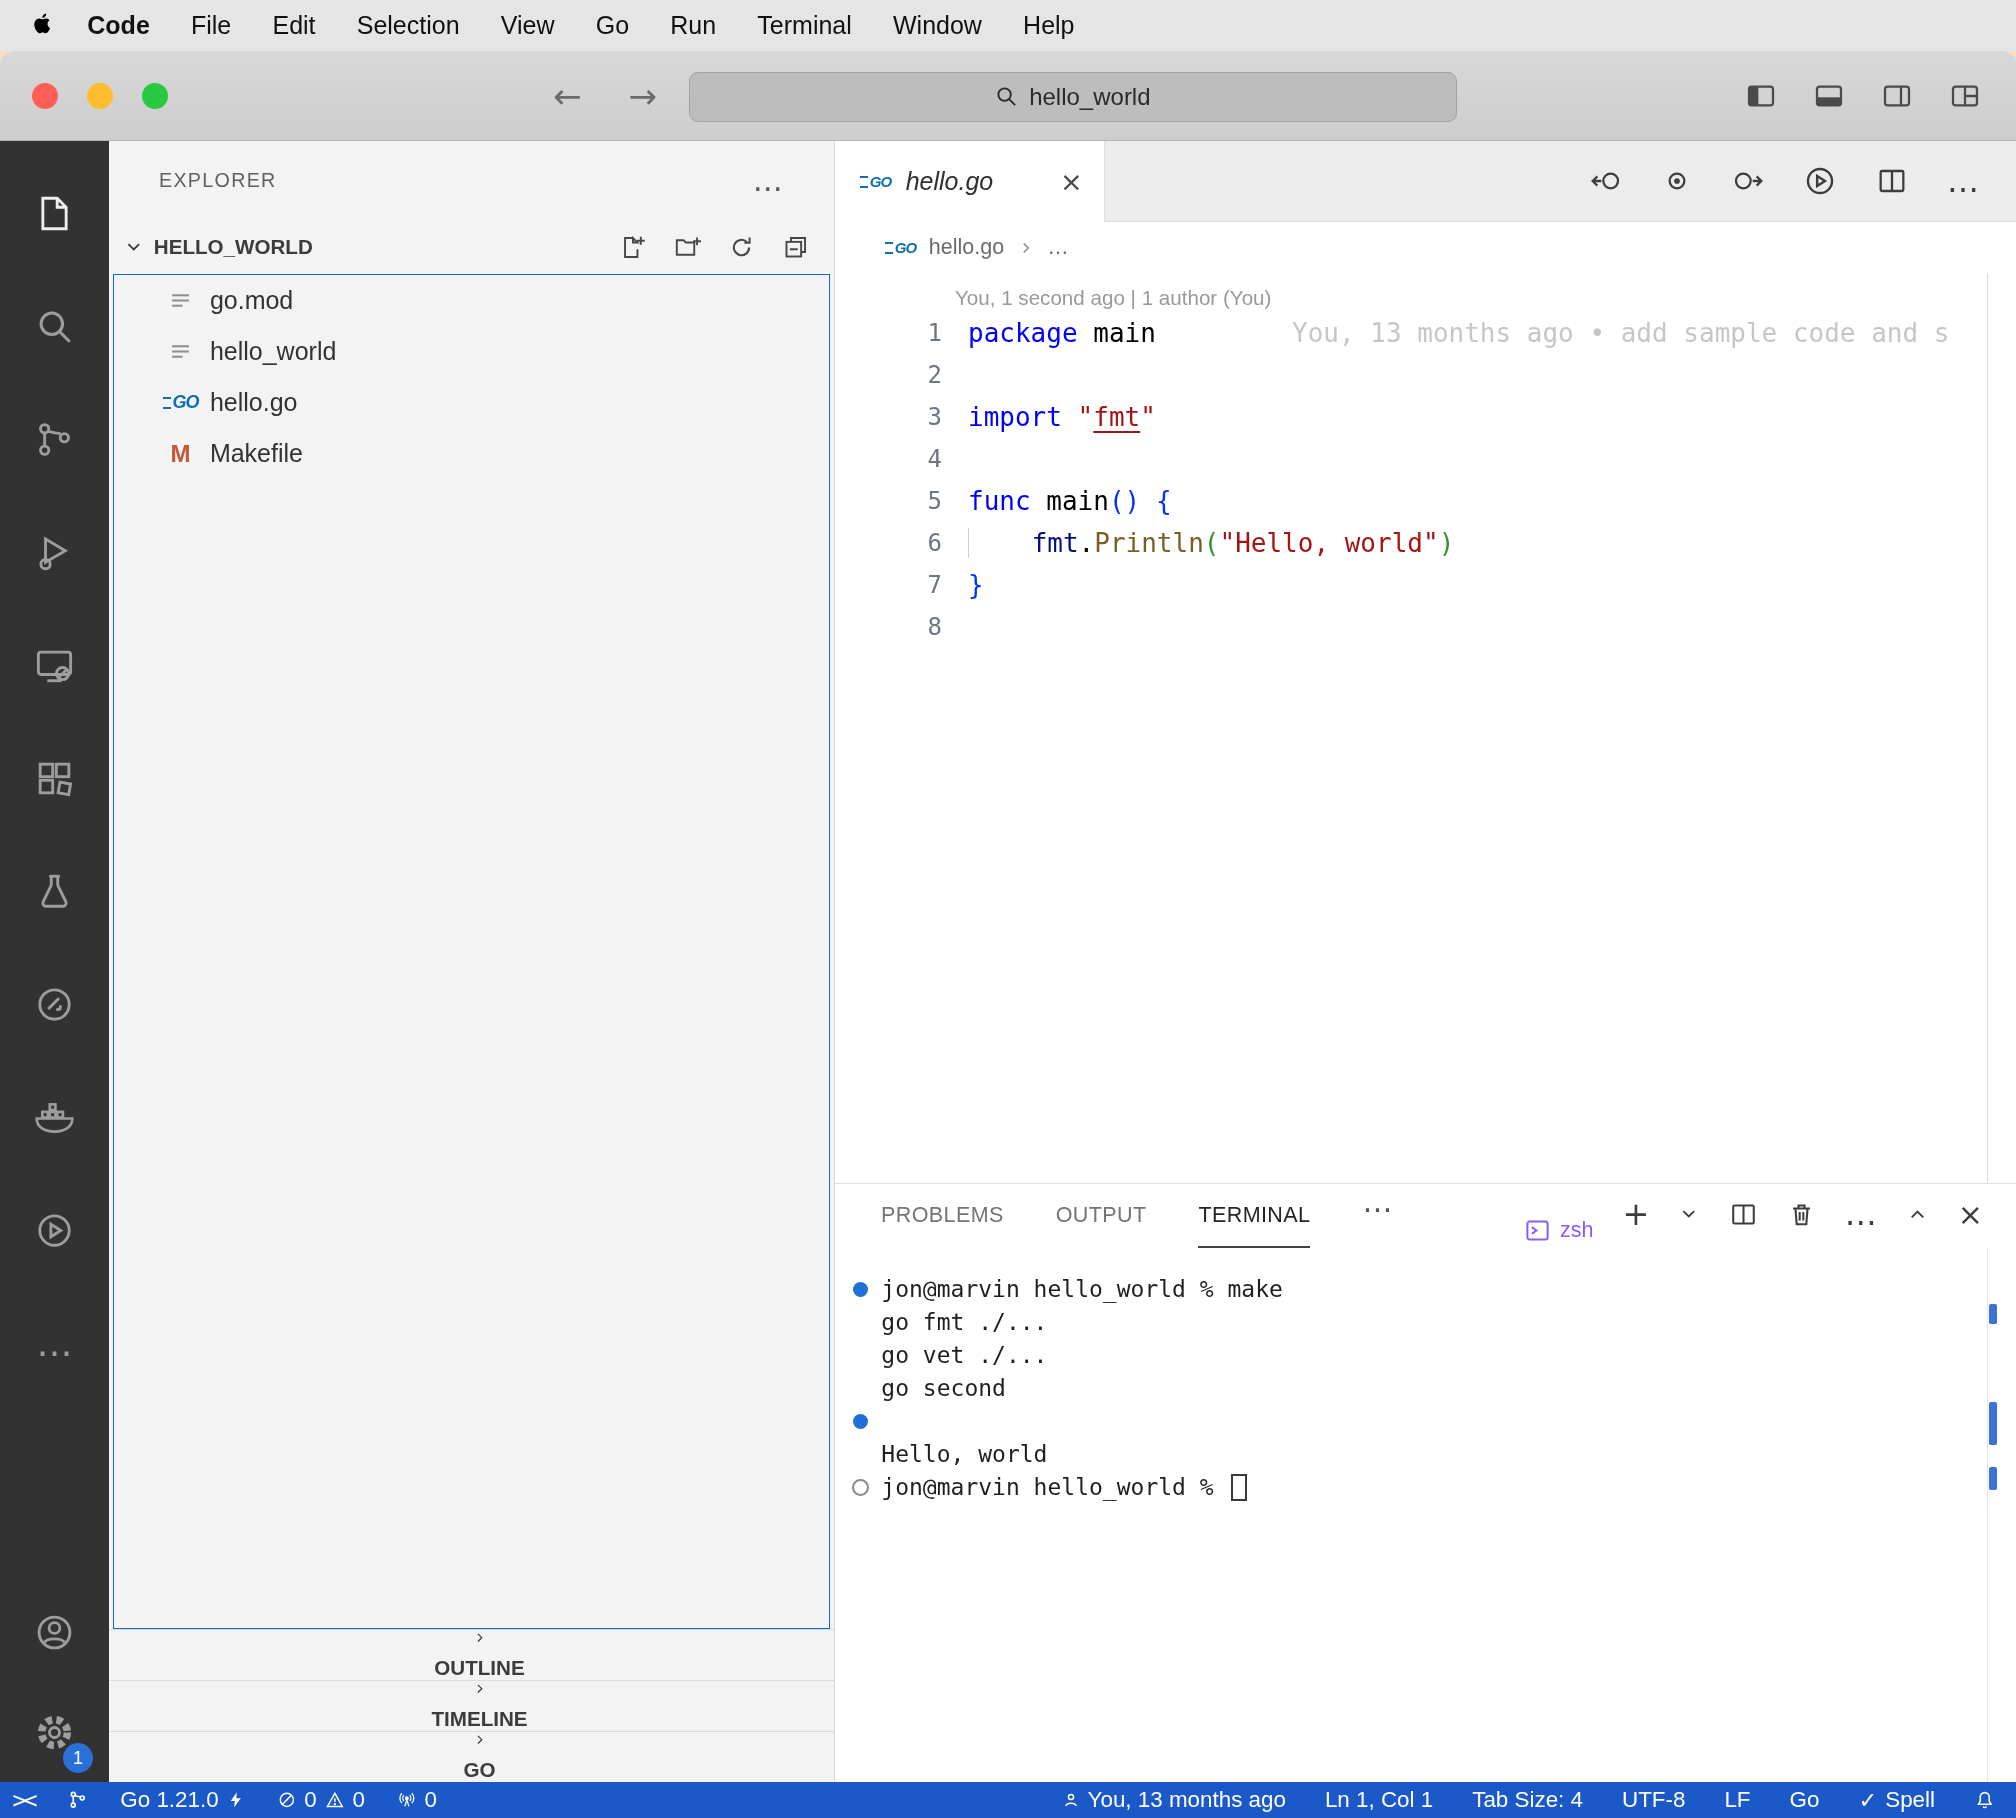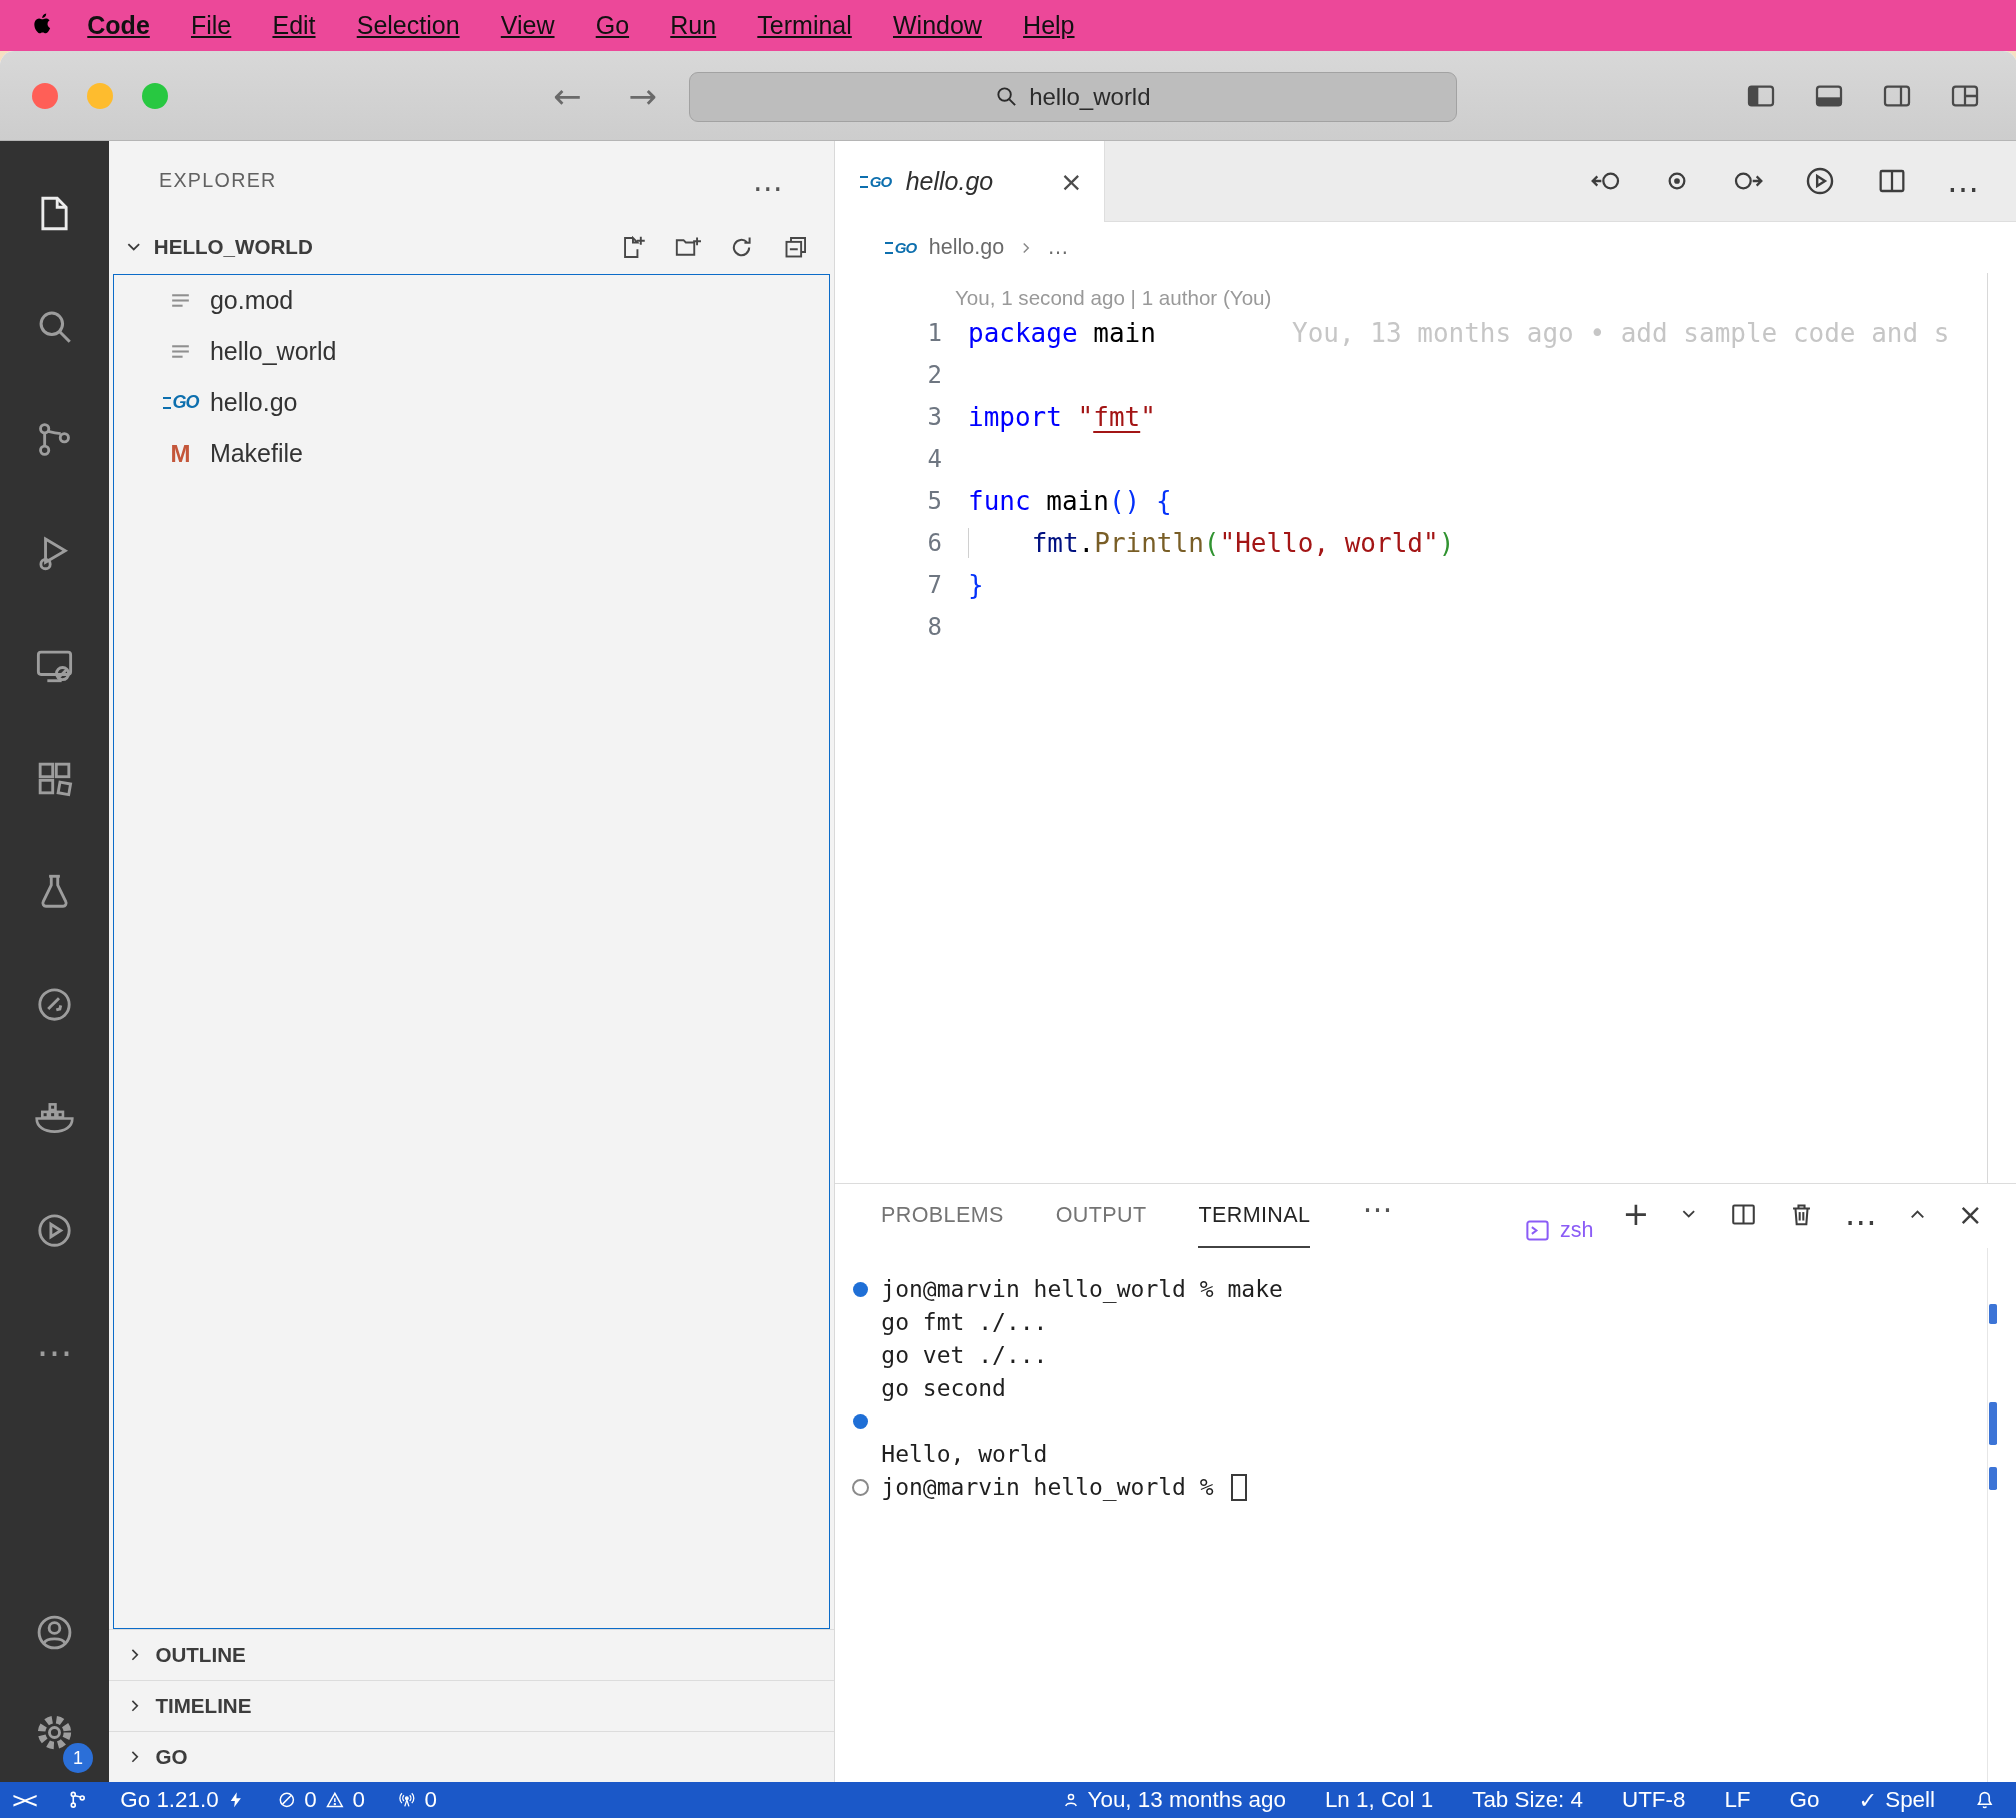--- a/index.html
+++ b/index.html
@@ -1,21 +1,21 @@
 <!DOCTYPE html>
 <html style="font-size:14.3px"><head>
 <meta charset="utf-8">
 <style>
   * { margin:0; padding:0; box-sizing:border-box; }
   html,body { width:2017px; height:1818px; overflow:hidden;
     font-family:"Liberation Sans", sans-serif; background:#f7dfc1; }
 
   
   .menubar { height:51px; display:flex; align-items:center; padding-left:19.7px;
-    background:#ec4899; color:#111; font-size:25px;text-decoration:underline; }
+    background:#e5e5e5; color:#111; font-size:25px; }
   .apple-logo { width:47px; display:flex; justify-content:center; color:#000; }
   .menu-item { padding:0 20.6px; }
   .menu-item.app { font-weight:700; }
 
   
   .window { height:1767px; border-radius:14.3px 14.3px 0 0; overflow:hidden;
     background:#fff; display:flex; flex-direction:column; }
 
   
   .titlebar { height:90px; background:linear-gradient(#d8d8d8,#cdcdcd);
@@ -61,21 +61,21 @@
     font-size:25px; color:#333; }
   .file-ic { width:30px; display:flex; justify-content:center; }
   .go-badge { display:inline-flex; align-items:center; font-style:italic; font-weight:700;
     color:#0d6fae; font-size:18px; letter-spacing:-0.9px; }
   .go-badge::before { content:""; width:8px; height:8px; border-top:2.7px solid currentColor;
     border-bottom:2.7px solid currentColor; margin-right:1.8px; }
   .go-badge.small { font-size:15px; }
   .mk-badge { font-weight:700; font-size:24px; color:#c4563a; }
   .bottom-sections { flex:none; }
   .sec { height:51px; border-top:0.9px solid #dcdcdc; display:flex; align-items:center; gap:10.7px;
-    padding-left:16px; font-weight:700; font-size:20.6px; color:#3c3c3c; background:#f3f3f3; }
+    padding-left:16px; font-weight:700; font-size:20.6px; color:#3c3c3c; background:#f3f3f3;flex-direction:column; }
 
   
   .editor-col { flex:1; display:flex; flex-direction:column; background:#fff; min-width:0; }
   .tabbar { height:81px; background:#ececec; border-bottom:0.9px solid #dedede; display:flex; flex:none; }
   .tab { height:81px; width:270px; background:#fff; border-right:0.9px solid #dedede;
     display:flex; align-items:center; gap:14.3px; padding:0 21.5px 0 25px;
     font-size:25px; font-style:italic; color:#2f2f2f; }
   .tab-close { margin-left:auto; font-size:27px; color:#4c4c4c; font-style:normal;
     font-family:"DejaVu Sans",sans-serif; }
   .editor-actions { margin-left:auto; display:flex; align-items:center; gap:39px;

